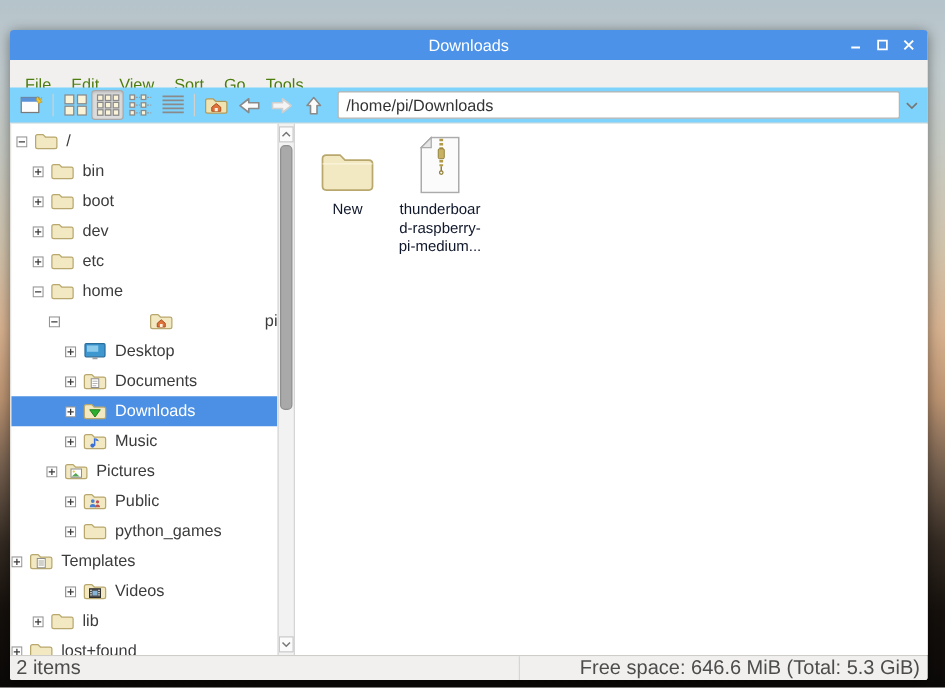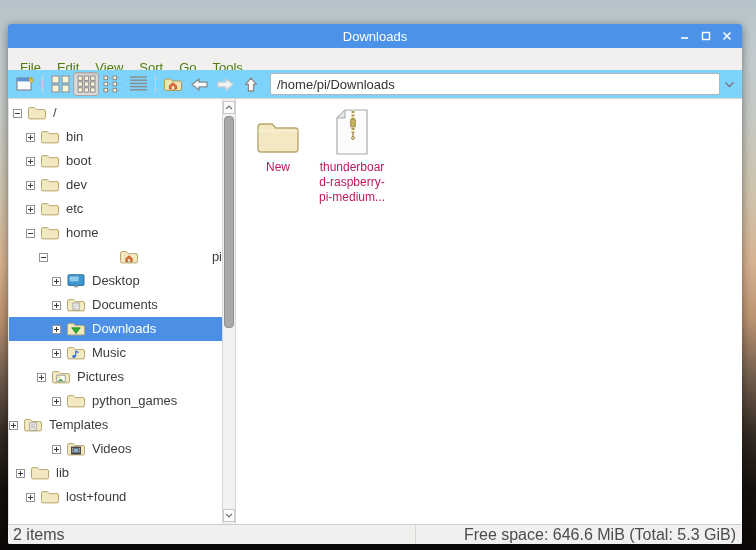--- a/index.html
+++ b/index.html
@@ -88,21 +88,21 @@
   .scroll-thumb {
     position:absolute; left:1px; top:17px; width:10px; height:212px;
     background:#a9a9a9; border-radius:4px; border:1px solid #8f8f8f;
   }
   .mainpane { flex:1; background:#fff; padding:8px 0 0 6px; display:flex; align-items:flex-start; }
   .file-item {
     width:72px; margin-right:2px; display:flex; flex-direction:column; align-items:center;
   }
   .file-icon-box { height:48px; display:flex; align-items:flex-end; justify-content:center; }
   .file-label {
-    margin-top:5px; font-size:12px; color:#be185d; text-align:center; line-height:15px;
+    margin-top:5px; font-size:12px; color:#0f172a; text-align:center; line-height:15px;
   }
   
   .statusbar {
     height:20px; flex:0 0 20px; background:#f1f0ee; border-top:1px solid #cfcdc9;
     display:flex; align-items:center; font-size:16px; color:#4c4c4c;
     border-radius:0 0 2px 2px;
   }
   .status-left { width:408px; flex:0 0 408px; padding-left:5px; border-right:1px solid #d8d6d2; height:100%; display:flex; align-items:center; }
   .status-right { flex:1; text-align:right; padding-right:6px; }
 </style>
@@ -454,20 +454,39 @@
           <span class="expander">
             <svg width="9" height="9" viewBox="0 0 9 9">
               <rect x="0.5" y="0.5" width="8" height="8" fill="#fff" stroke="#949494"></rect>
               <line x1="2" y1="4.5" x2="7" y2="4.5" stroke="#3a3a3a"></line>
               <line x1="4.5" y1="2" x2="4.5" y2="7" stroke="#3a3a3a"></line>
             </svg>
           </span>
           <span class="tree-icon">
             <svg width="20" height="16" viewBox="0 0 20 16">
               <path d="M1.5 4.2 Q1.5 2.6 3 2.6 L7.4 2.6 L9.4 4.6 L17 4.6 Q18.5 4.6 18.5 6 L18.5 12.4 Q18.5 13.9 17 13.9 L3 13.9 Q1.5 13.9 1.5 12.4 Z" fill="#f2e8c2" stroke="#b9a86e" stroke-width="1"></path>
+              <circle cx="8.2" cy="7.8" r="1.5" fill="#4a7fd0"></circle>
+              <path d="M5.8 12.8 q0-2.6 2.4-2.6 q2.4 0 2.4 2.6 Z" fill="#4a7fd0"></path>
+              <circle cx="12" cy="8.4" r="1.3" fill="#c05050"></circle>
+              <path d="M10 12.8 q0-2.2 2-2.2 q2 0 2 2.2 Z" fill="#c05050"></path>
+            </svg>
+          </span>
+          <span class="tree-label">Public</span>
+        </div>
+        <div class="tree-row" style="padding-left: 43px;">
+          <span class="expander">
+            <svg width="9" height="9" viewBox="0 0 9 9">
+              <rect x="0.5" y="0.5" width="8" height="8" fill="#fff" stroke="#949494"></rect>
+              <line x1="2" y1="4.5" x2="7" y2="4.5" stroke="#3a3a3a"></line>
+              <line x1="4.5" y1="2" x2="4.5" y2="7" stroke="#3a3a3a"></line>
+            </svg>
+          </span>
+          <span class="tree-icon">
+            <svg width="20" height="16" viewBox="0 0 20 16">
+              <path d="M1.5 4.2 Q1.5 2.6 3 2.6 L7.4 2.6 L9.4 4.6 L17 4.6 Q18.5 4.6 18.5 6 L18.5 12.4 Q18.5 13.9 17 13.9 L3 13.9 Q1.5 13.9 1.5 12.4 Z" fill="#f2e8c2" stroke="#b9a86e" stroke-width="1"></path>
             </svg>
           </span>
           <span class="tree-label">python_games</span>
         </div>
         <div class="tree-row" style="">
           <span class="expander">
             <svg width="9" height="9" viewBox="0 0 9 9">
               <rect x="0.5" y="0.5" width="8" height="8" fill="#fff" stroke="#949494"></rect>
               <line x1="2" y1="4.5" x2="7" y2="4.5" stroke="#3a3a3a"></line>
               <line x1="4.5" y1="2" x2="4.5" y2="7" stroke="#3a3a3a"></line>
@@ -500,36 +519,36 @@
               <rect x="6.3" y="8.6" width="1" height="1" fill="#fff"></rect>
               <rect x="6.3" y="10.4" width="1" height="1" fill="#fff"></rect>
               <rect x="12.7" y="6.8" width="1" height="1" fill="#fff"></rect>
               <rect x="12.7" y="8.6" width="1" height="1" fill="#fff"></rect>
               <rect x="12.7" y="10.4" width="1" height="1" fill="#fff"></rect>
               <rect x="8" y="7.6" width="4" height="3.8" fill="#86b4d8"></rect>
             </svg>
           </span>
           <span class="tree-label">Videos</span>
         </div>
-        <div class="tree-row" style="padding-left: 7px;">
+        <div class="tree-row" style="padding-left: 17px;">
           <span class="expander">
             <svg width="9" height="9" viewBox="0 0 9 9">
               <rect x="0.5" y="0.5" width="8" height="8" fill="#fff" stroke="#949494"></rect>
               <line x1="2" y1="4.5" x2="7" y2="4.5" stroke="#3a3a3a"></line>
               <line x1="4.5" y1="2" x2="4.5" y2="7" stroke="#3a3a3a"></line>
             </svg>
           </span>
           <span class="tree-icon">
             <svg width="20" height="16" viewBox="0 0 20 16">
               <path d="M1.5 4.2 Q1.5 2.6 3 2.6 L7.4 2.6 L9.4 4.6 L17 4.6 Q18.5 4.6 18.5 6 L18.5 12.4 Q18.5 13.9 17 13.9 L3 13.9 Q1.5 13.9 1.5 12.4 Z" fill="#f2e8c2" stroke="#b9a86e" stroke-width="1"></path>
             </svg>
           </span>
           <span class="tree-label">lib</span>
         </div>
-        <div class="tree-row" style="padding-left: 17px;">
+        <div class="tree-row" style="">
           <span class="expander">
             <svg width="9" height="9" viewBox="0 0 9 9">
               <rect x="0.5" y="0.5" width="8" height="8" fill="#fff" stroke="#949494"></rect>
               <line x1="2" y1="4.5" x2="7" y2="4.5" stroke="#3a3a3a"></line>
               <line x1="4.5" y1="2" x2="4.5" y2="7" stroke="#3a3a3a"></line>
             </svg>
           </span>
           <span class="tree-icon">
             <svg width="20" height="16" viewBox="0 0 20 16">
               <path d="M1.5 4.2 Q1.5 2.6 3 2.6 L7.4 2.6 L9.4 4.6 L17 4.6 Q18.5 4.6 18.5 6 L18.5 12.4 Q18.5 13.9 17 13.9 L3 13.9 Q1.5 13.9 1.5 12.4 Z" fill="#f2e8c2" stroke="#b9a86e" stroke-width="1"></path>

